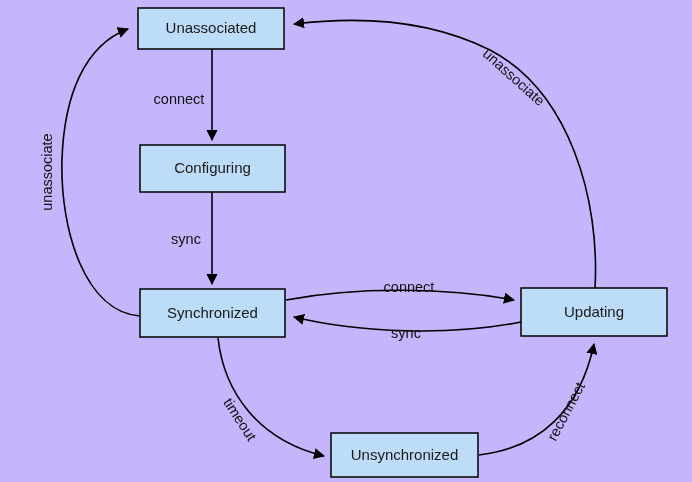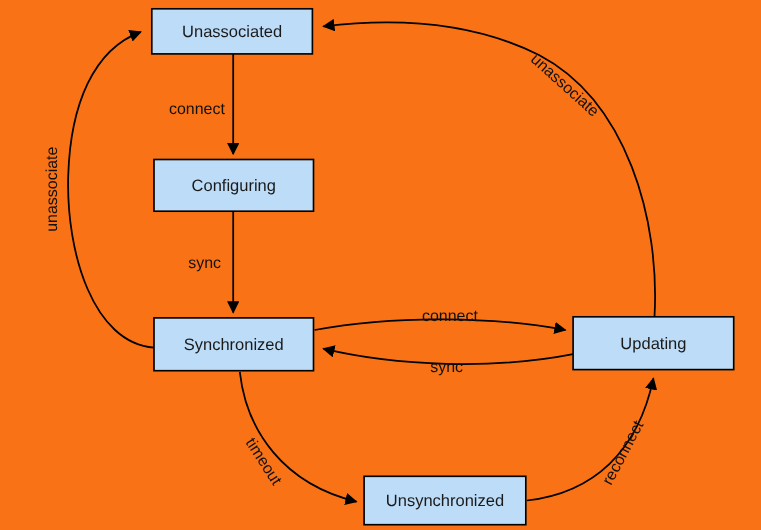--- a/index.html
+++ b/index.html
@@ -8,21 +8,21 @@
     padding: 0;
     background: #ffffff;
   }
   body {
     font-family: "Liberation Sans", sans-serif;
   }
   #diagram-root {
     position: relative;
     width: 692px;
     height: 482px;
-    background: #f97316;
+    background: #c4b5fd;
     overflow: hidden;
   }
   svg#diagram-svg {
     position: absolute;
     left: 0;
     top: 0;
     width: 692px;
     height: 482px;
   }
   .edge-path {

